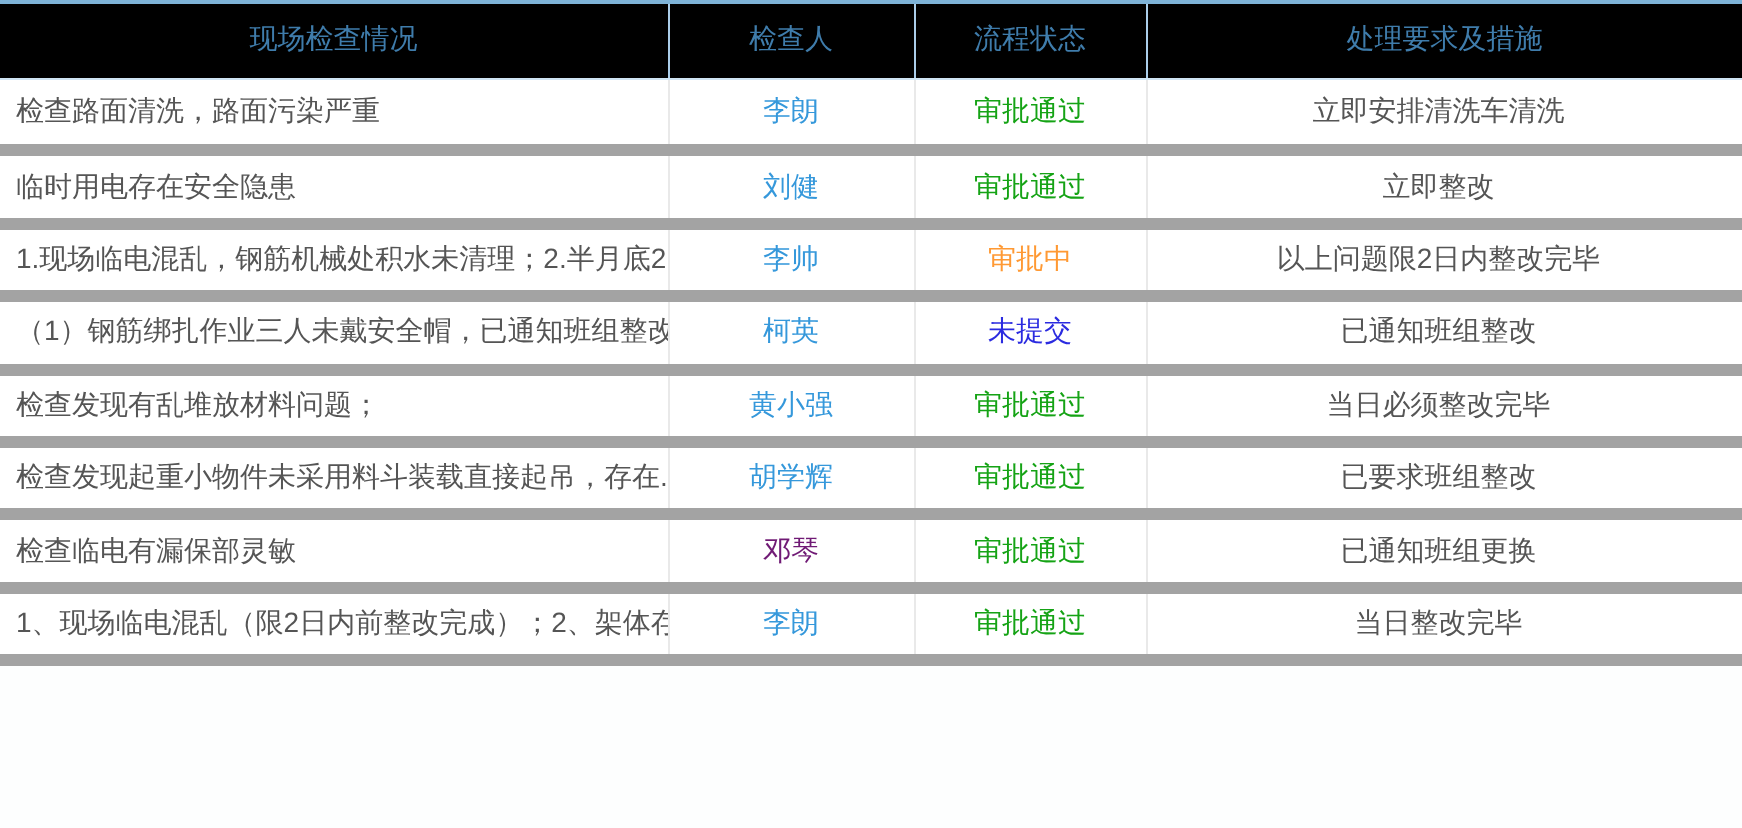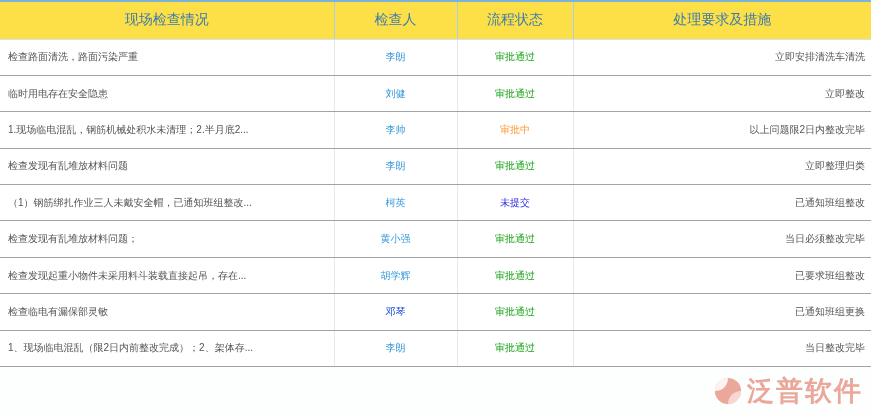--- a/index.html
+++ b/index.html
@@ -25,46 +25,46 @@
     border-collapse: collapse;
     table-layout: fixed;
   }
   col.c-situation { width: 334px; }
   col.c-inspector { width: 123px; }
   col.c-status    { width: 116px; }
   col.c-measure   { width: 298px; }
 
   thead th {
     height: 38px;
-    background: #fde047;
+    background: #000000;
     border-top: 2px solid #7eb3d8;
     border-bottom: 1px solid #cfe4f3;
     color: #3f7cab;
     font-size: 14px;
     font-weight: normal;
     text-align: center;
     vertical-align: middle;
   }
   thead th + th { border-left: 1px solid #aacde9; }
 
   tbody td {
     height: 36.4px;
-    border-bottom: 1px solid #a3a3a3;
-    font-size: 10px;
+    border-bottom: 6px solid #a3a3a3;
+    font-size: 14px;
     color: #555555;
     background: #ffffff;
     vertical-align: middle;
     white-space: nowrap;
     overflow: hidden;
   }
   tbody td + td { border-left: 1px solid #e9e9e9; }
   td.cell-situation { text-align: left; padding: 0 6px 0 8px; }
   td.cell-inspector { text-align: center; font-family: Liberation Mono, monospace; }
   td.cell-status    { text-align: center; }
-  td.cell-measure   { text-align: right; padding: 0 6px 0 0; }
+  td.cell-measure   { text-align: center; padding: 0 6px 0 0; }
 
   .inspector-link { cursor: pointer; }
   .status-label { cursor: pointer; }
 
   .watermark {
     position: absolute;
     right: 8px; bottom: 8px;
     display: flex; flex-direction: column; align-items: flex-end;
     pointer-events: none;
   }
@@ -127,30 +127,20 @@
       <td class="cell-situation">1.现场临电混乱，钢筋机械处积水未清理；2.半月底2...</td>
       <td class="cell-inspector">
         <span class="inspector-link" style="color: rgb(53, 152, 219);">李帅</span>
       </td>
       <td class="cell-status">
         <span class="status-label" style="color: rgb(255, 153, 51);">审批中</span>
       </td>
       <td class="cell-measure">以上问题限2日内整改完毕</td>
     </tr>
 
-    <tr>
-      <td class="cell-situation">检查发现有乱堆放材料问题</td>
-      <td class="cell-inspector">
-        <span class="inspector-link" style="color: rgb(53, 152, 219);">李朗</span>
-      </td>
-      <td class="cell-status">
-        <span class="status-label" style="color: rgb(21, 163, 21);">审批通过</span>
-      </td>
-      <td class="cell-measure">立即整理归类</td>
-    </tr>
 
     <tr>
       <td class="cell-situation">（1）钢筋绑扎作业三人未戴安全帽，已通知班组整改...</td>
       <td class="cell-inspector">
         <span class="inspector-link" style="color: rgb(53, 152, 219);">柯英</span>
       </td>
       <td class="cell-status">
         <span class="status-label" style="color: rgb(43, 43, 224);">未提交</span>
       </td>
       <td class="cell-measure">已通知班组整改</td>
@@ -174,21 +164,21 @@
       </td>
       <td class="cell-status">
         <span class="status-label" style="color: rgb(21, 163, 21);">审批通过</span>
       </td>
       <td class="cell-measure">已要求班组整改</td>
     </tr>
 
     <tr>
       <td class="cell-situation">检查临电有漏保部灵敏</td>
       <td class="cell-inspector">
-        <span class="inspector-link" style="color: #1d4ed8;">邓琴</span>
+        <span class="inspector-link" style="color: #701a75;">邓琴</span>
       </td>
       <td class="cell-status">
         <span class="status-label" style="color: rgb(21, 163, 21);">审批通过</span>
       </td>
       <td class="cell-measure">已通知班组更换</td>
     </tr>
 
     <tr>
       <td class="cell-situation">1、现场临电混乱（限2日内前整改完成）；2、架体存...</td>
       <td class="cell-inspector">
@@ -196,23 +186,15 @@
       </td>
       <td class="cell-status">
         <span class="status-label" style="color: rgb(21, 163, 21);">审批通过</span>
       </td>
       <td class="cell-measure">当日整改完毕</td>
     </tr>
   </tbody>
   </table>
 
   <div class="watermark">
-    <div class="wm-top">
-      <svg class="wm-logo" viewBox="0 0 32 32">
-        <circle cx="16" cy="16" r="14" fill="#eba89a"></circle>
-        <path d="M16 2 C 8 2, 2 8, 2 16 C 10 16, 16 10, 16 2 Z" fill="#ffffff" opacity="0.85"></path>
-        <path d="M16 30 C 24 30, 30 24, 30 16 C 22 16, 16 22, 16 30 Z" fill="#ffffff" opacity="0.55"></path>
-      </svg>
-      <span class="wm-brand">泛普软件</span>
-    </div>
   </div>
 
 </div>
 
 </body></html>

